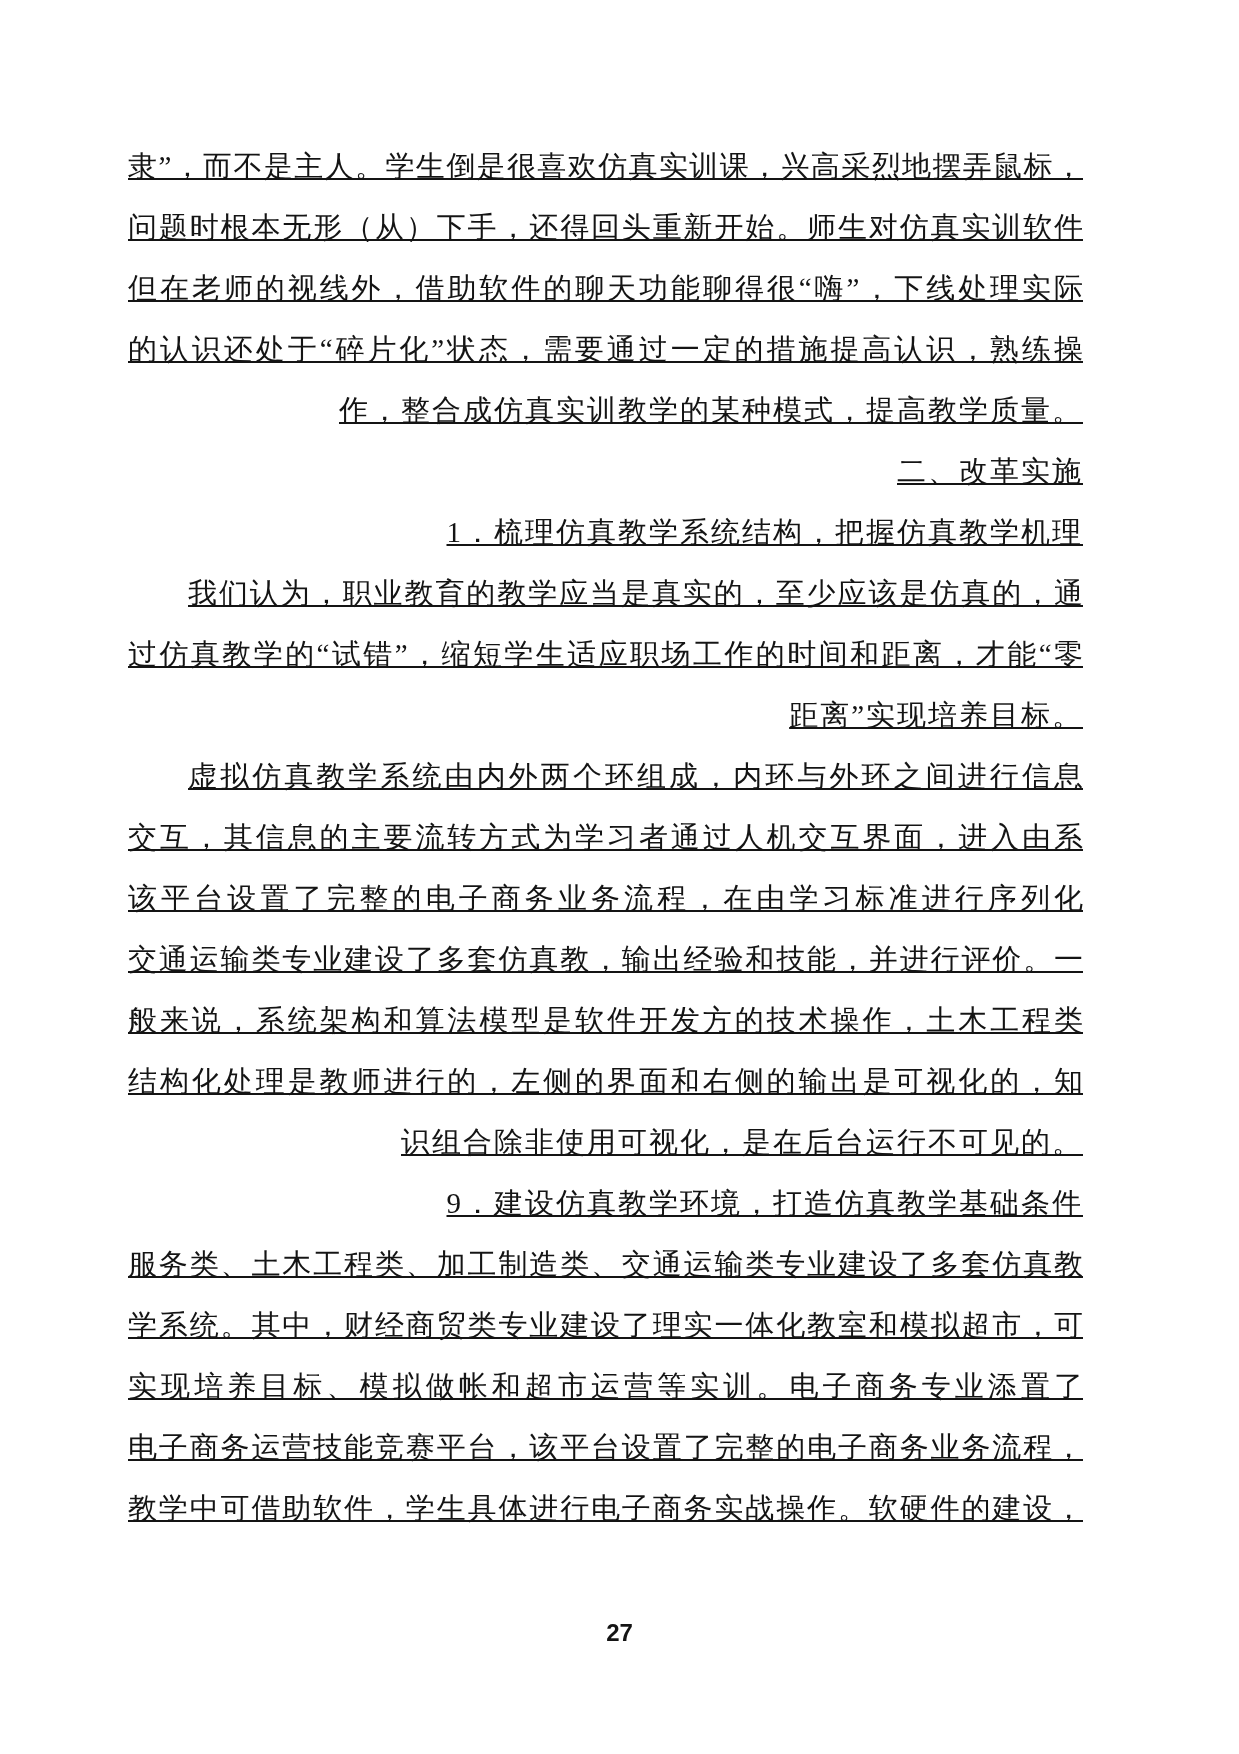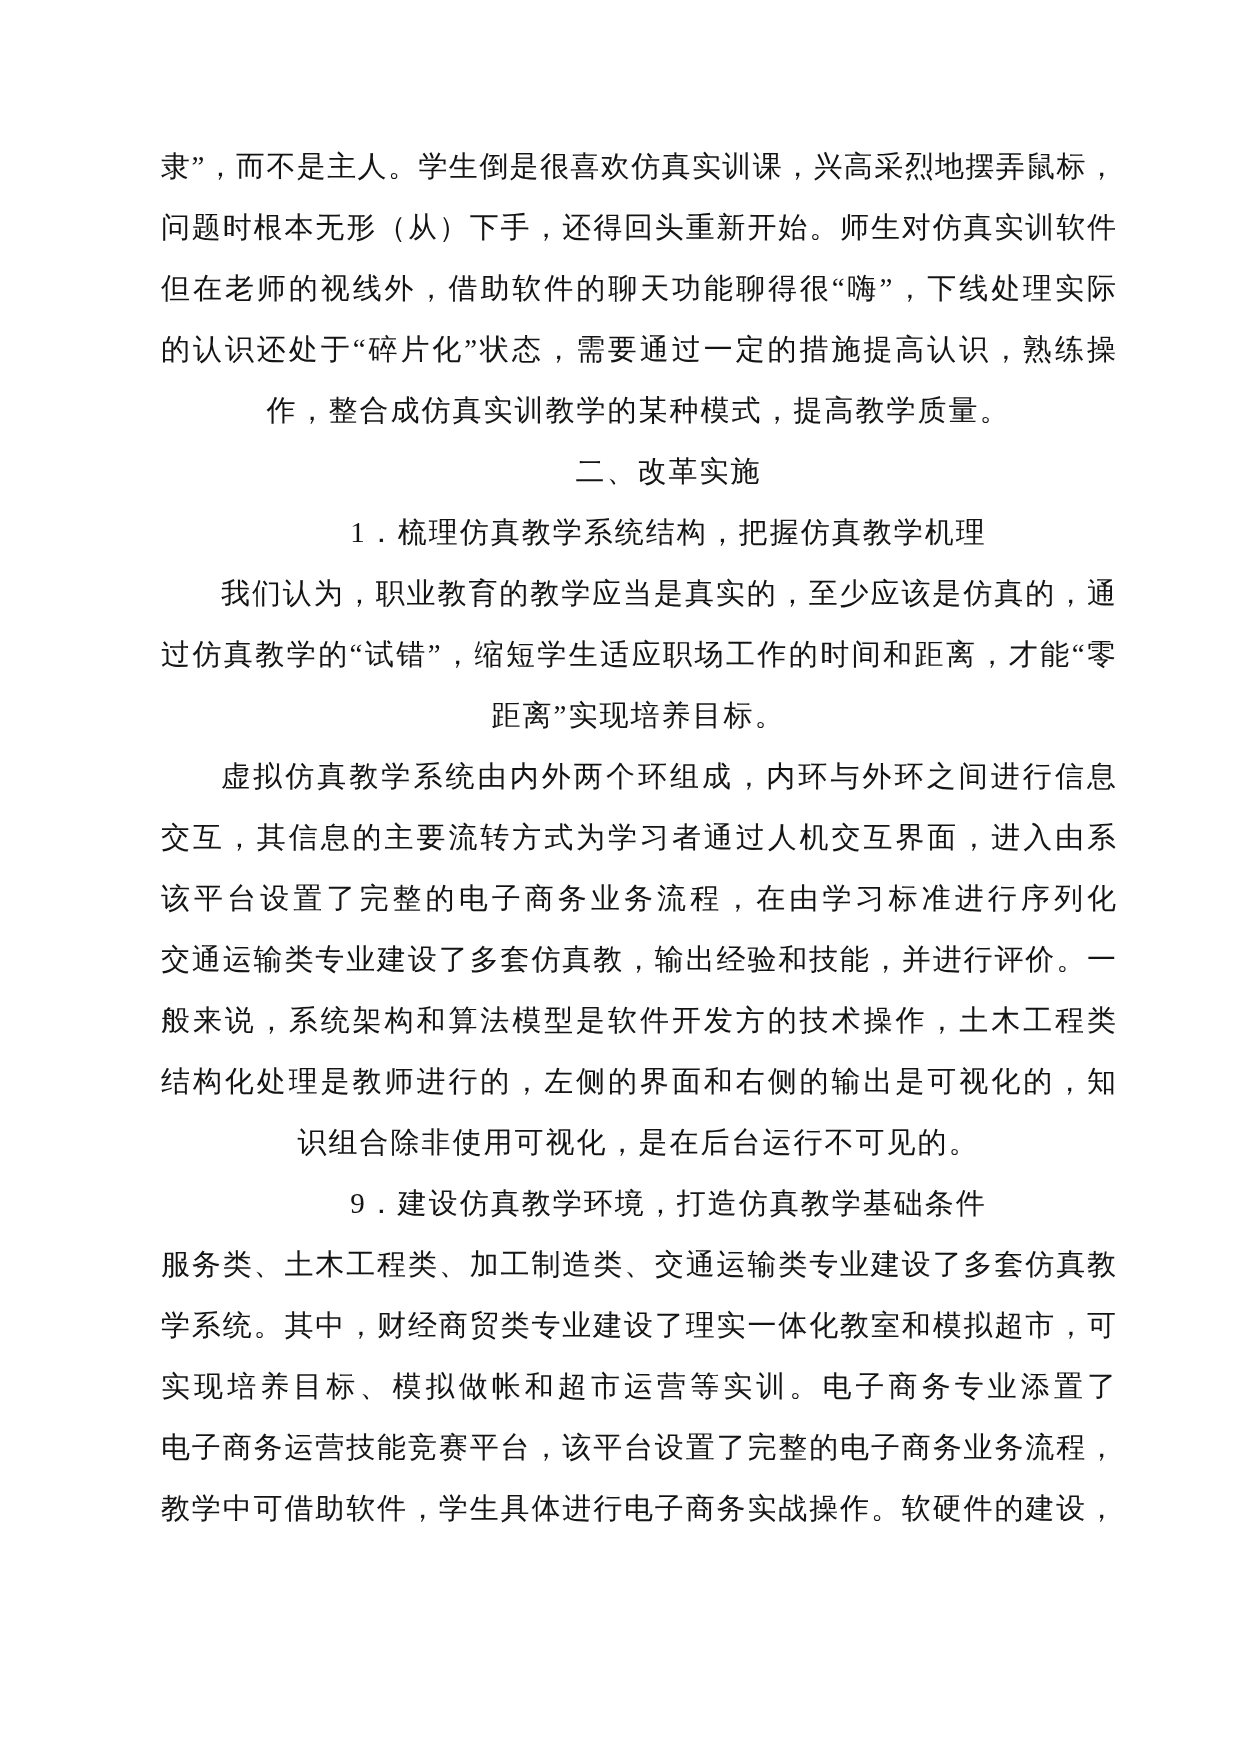--- a/index.html
+++ b/index.html
@@ -11,35 +11,36 @@
     position: relative;
     width: 1239px;
     height: 1754px;
     background: #ffffff;
     overflow: hidden;
     font-family: "Liberation Serif", serif;
     color: #141414;
   }
   .text-block {
     position: absolute;
-    left: 161px;
+    left: 128px;
     top: 136px;
     width: 955px;
+    text-decoration: underline;
   }
   .paragraph {
     margin: 0;
     padding: 0;
   }
   .line {
     height: 61px;
     line-height: 61px;
     font-size: 29px;
     letter-spacing: 2px;
     white-space: nowrap;
-    text-align: center;
+    text-align: right;
   }
   .line.fill {
     letter-spacing: 0;
     white-space: normal;
     text-align: justify;
     text-align-last: justify;
     text-justify: inter-character;
     overflow: hidden;
   }
   .line.indent {
@@ -94,13 +95,14 @@
         <div class="line indent">9．建设仿真教学环境，打造仿真教学基础条件</div>
       </div>
       <div class="paragraph body">
         <div class="line fill">服务类、土木工程类、加工制造类、交通运输类专业建设了多套仿真教</div>
         <div class="line fill">学系统。其中，财经商贸类专业建设了理实一体化教室和模拟超市，可</div>
         <div class="line fill">实现培养目标、模拟做帐和超市运营等实训。电子商务专业添置了</div>
         <div class="line fill">电子商务运营技能竞赛平台，该平台设置了完整的电子商务业务流程，</div>
         <div class="line fill">教学中可借助软件，学生具体进行电子商务实战操作。软硬件的建设，</div>
       </div>
     </div>
+  <div class="page-number">27</div>
 </div>
 
 </body></html>

